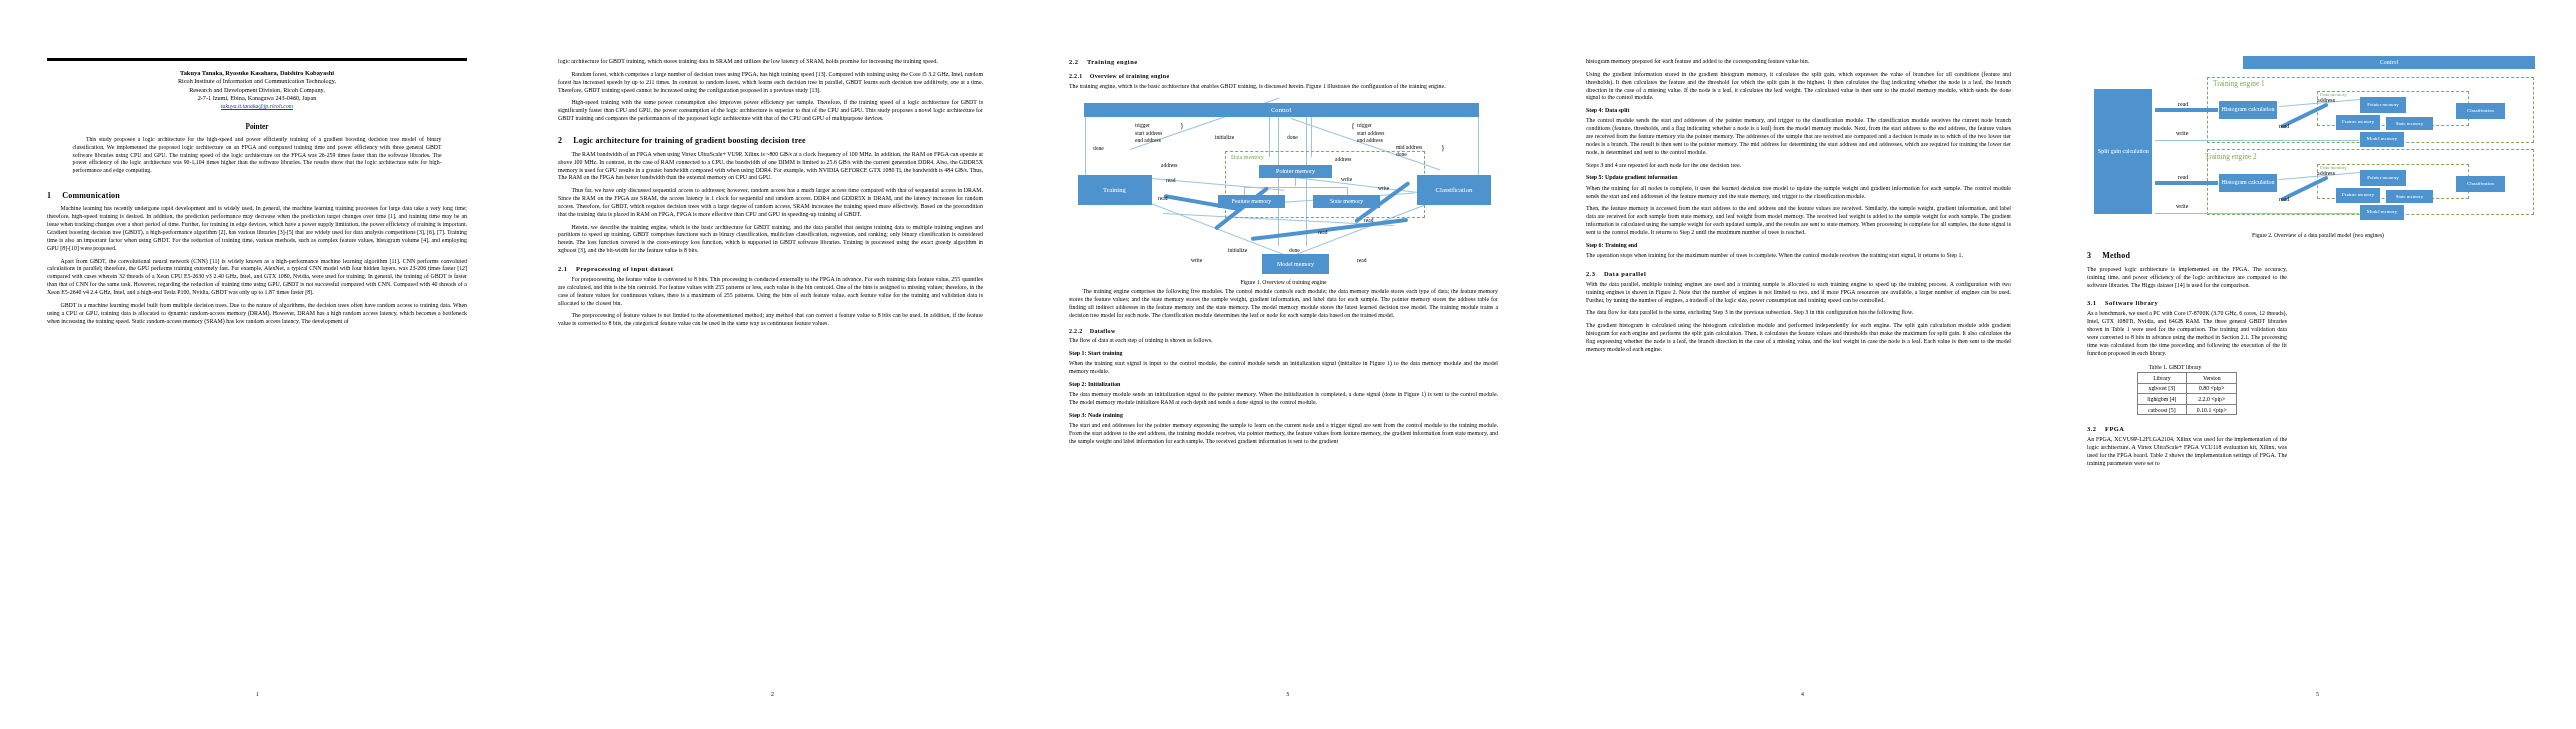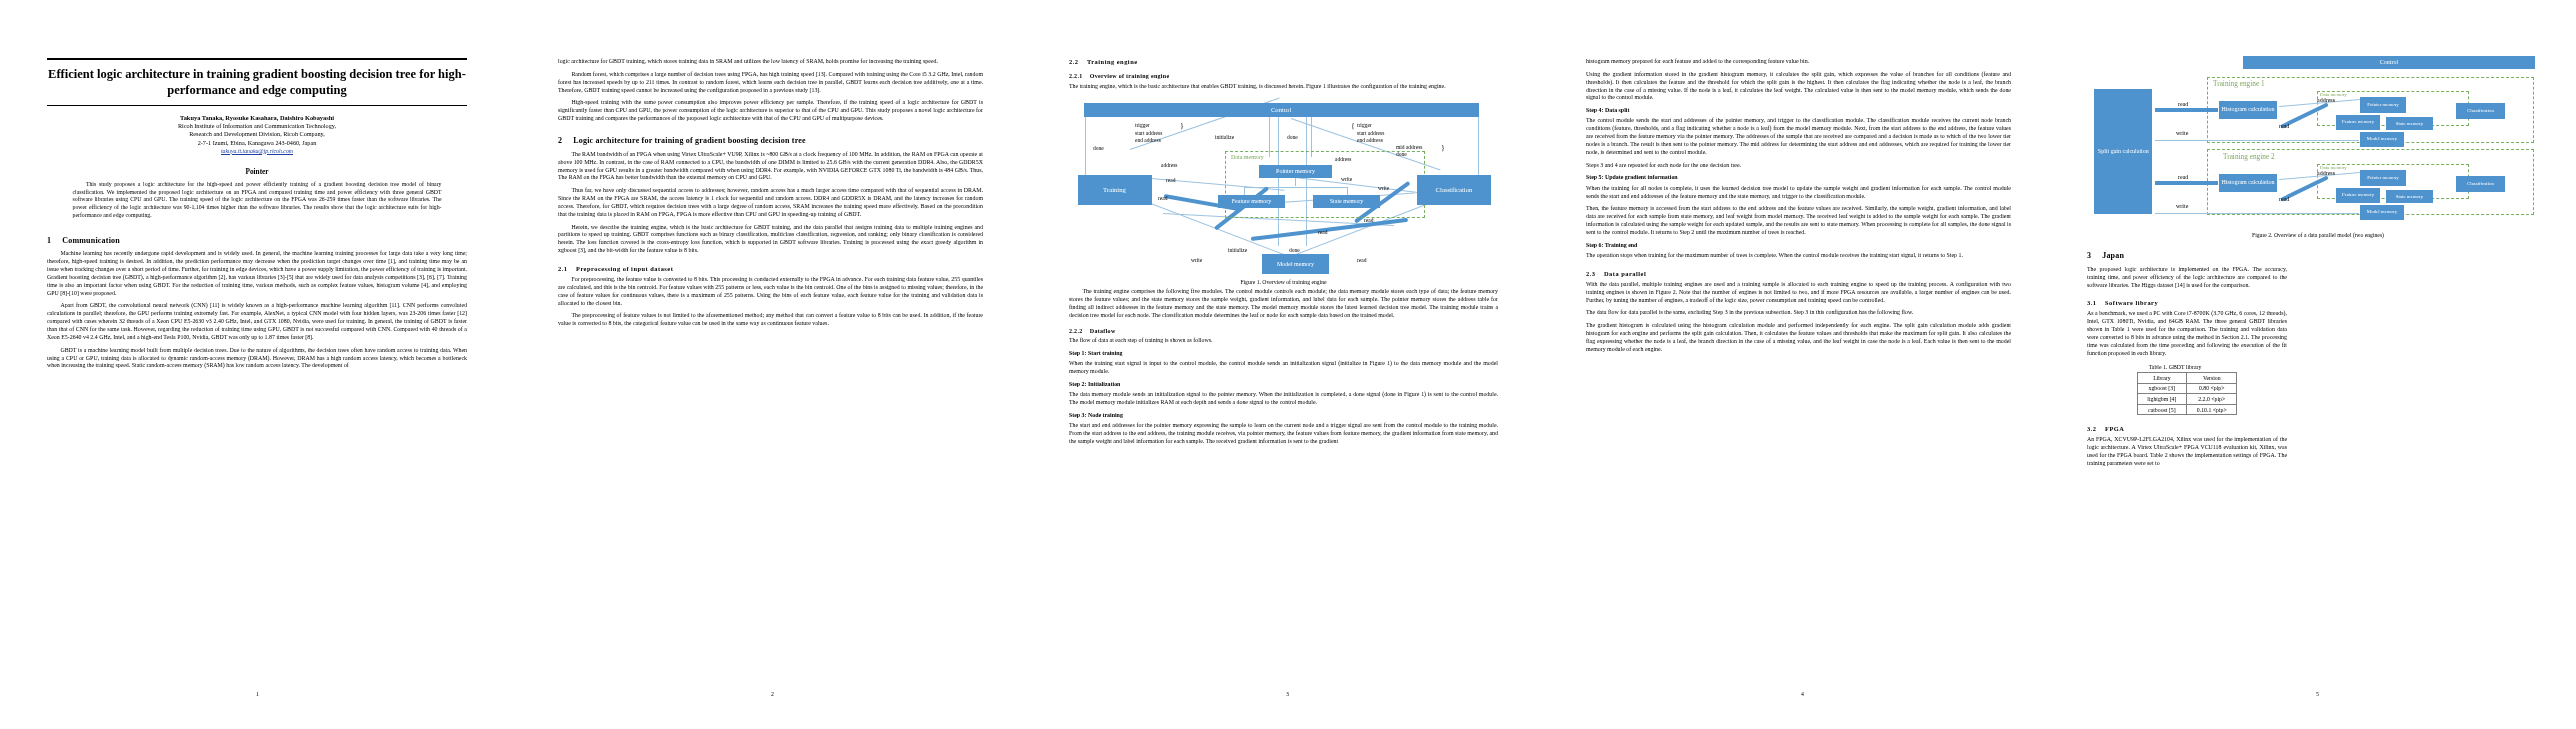--- a/index.html
+++ b/index.html
@@ -44,21 +44,20 @@
   .tblcap{font-size:5.8px;text-align:center;margin-top:6px;}
 </style>
 </head>
 <body>
 
 <div class="sheet">
 
   <div class="page">
     <div class="inner" style="left:47px;top:58px;width:420px;">
       <div class="rule"></div>
-      <h1 class="title">Efficient logic architecture in training gradient boosting decision tree for high-performance and edge computing</h1>
       <div class="rule thin"></div>
 
       <div class="authors">Takuya Tanaka, Ryosuke Kasahara, Daishiro Kobayashi</div>
       <div class="affil">Ricoh Institute of Information and Communication Technology,</div>
       <div class="affil">Research and Development Division, Ricoh Company,</div>
       <div class="affil">2-7-1 Izumi, Ebina, Kanagawa 243-0460, Japan</div>
       <div class="email">takuya.tt.tanaka@jp.ricoh.com</div>
 
       <h2 class="abs">Pointer</h2>
       <p class="abstract">This study proposes a logic architecture for the high-speed and power efficiently training of a gradient boosting decision tree model of binary classification. We implemented the proposed logic architecture on an FPGA and compared training time and power efficiency with three general GBDT software libraries using CPU and GPU. The training speed of the logic architecture on the FPGA was 26-259 times faster than the software libraries. The power efficiency of the logic architecture was 90-1,104 times higher than the software libraries. The results show that the logic architecture suits for high-performance and edge computing.</p>
@@ -255,21 +254,21 @@
           <div class="thickarrow" style="left:68px;top:63px;width:63px;height:3.6px;"></div>
           <div class="thickarrow" style="left:194px;top:80px;width:52px;height:3.6px;border-radius:1.8px;transform:rotate(-26deg);transform-origin:left center;"></div>
           <div class="ln" style="left:192px;top:61px;width:81px;height:0.7px;transform:rotate(-5deg);transform-origin:left center;"></div>
           <div class="ln" style="left:68px;top:95px;width:204px;height:0.7px;"></div>
           <div class="lbl" style="left:91px;top:56px;font-size:6px;">read</div>
           <div class="lbl" style="left:89px;top:85px;font-size:6px;">write</div>
           <div class="lbl" style="left:230px;top:52px;font-size:6px;">address</div>
           <div class="lbl" style="left:192px;top:78px;font-size:6px;">read</div>
 
           <div class="dashdot" style="left:120px;top:104px;width:327px;height:66px;"></div>
-          <div class="glabel" style="left:136px;top:107px;font-size:7.3px;text-align:right;">Training engine 2</div>
+          <div class="glabel" style="left:118px;top:107px;font-size:7.3px;text-align:right;">Training engine 2</div>
           <div class="dash" style="left:230px;top:119px;width:152px;height:35px;"></div>
           <div class="glabel" style="left:233px;top:120px;font-size:4.9px;">Data memory</div>
           <div class="blk" style="left:132px;top:129px;width:58px;height:18px;font-size:6px;flex-direction:column;line-height:1.2;">
             <span>Histogram calculation</span>
           </div>
           <div class="blk" style="left:273px;top:125px;width:46px;height:16px;font-size:4.9px;flex-direction:column;">
             <span>Pointer memory</span>
           </div>
           <div class="blk" style="left:249px;top:143px;width:44px;height:14.6px;font-size:4.9px;">Feature memory</div>
           <div class="blk" style="left:299px;top:145px;width:47px;height:13.4px;font-size:4.9px;">State memory</div>
@@ -283,21 +282,21 @@
           <div class="lbl" style="left:89px;top:158px;font-size:6px;">write</div>
           <div class="lbl" style="left:230px;top:125px;font-size:6px;">address</div>
           <div class="lbl" style="left:192px;top:151px;font-size:6px;">read</div>
         </div>
         <div class="figcap">Figure 2. Overview of a data parallel model (two engines)</div>
       </div>
 
       <div style="width:200px;margin-left:0;">
         <h2 class="sec num" style="margin-top:13.4px;">
           <span>3</span>
-          <span>Japan</span>
+          <span>Method</span>
         </h2>
         <p class="body noind">The proposed logic architecture is implemented on the FPGA. The accuracy, training time, and power efficiency of the logic architecture are compared to the software libraries. The Higgs dataset [14] is used for the comparison.</p>
 
         <h3 class="sub">
           <span>3.1</span>
           <span>Software library</span>
         </h3>
         <p class="body noind">As a benchmark, we used a PC with Core i7-8700K (3.70 GHz, 6 cores, 12 threads), Intel, GTX 1080Ti, Nvidia, and 64GB RAM. The three general GBDT libraries shown in Table 1 were used for the comparison. The training and validation data were converted to 8 bits in advance using the method in Section 2.1. The processing time was calculated from the time preceding and following the execution of the fit function proposed in each library.</p>
       </div>
 

